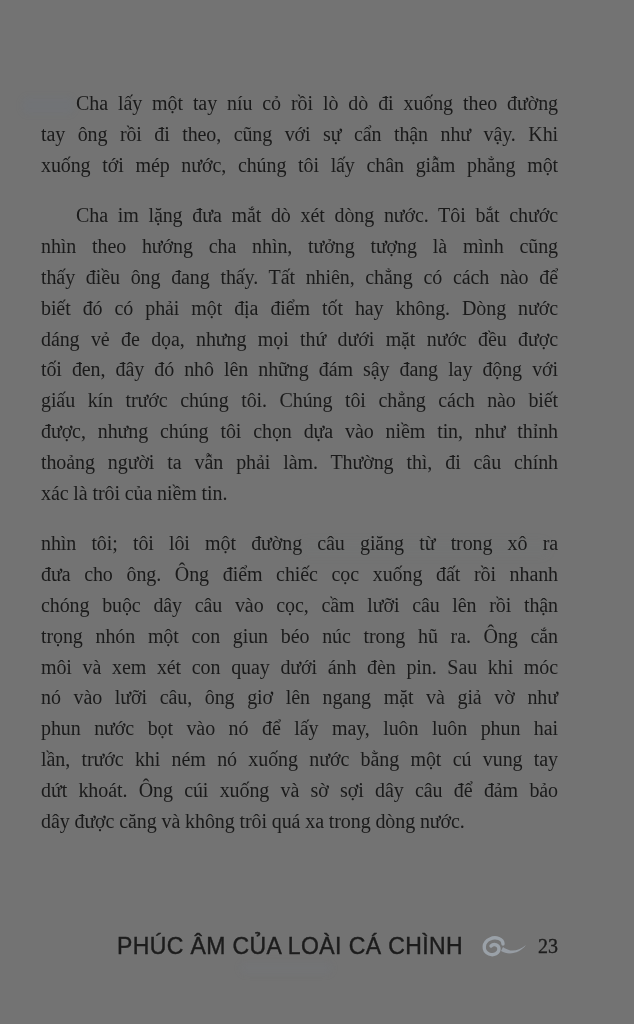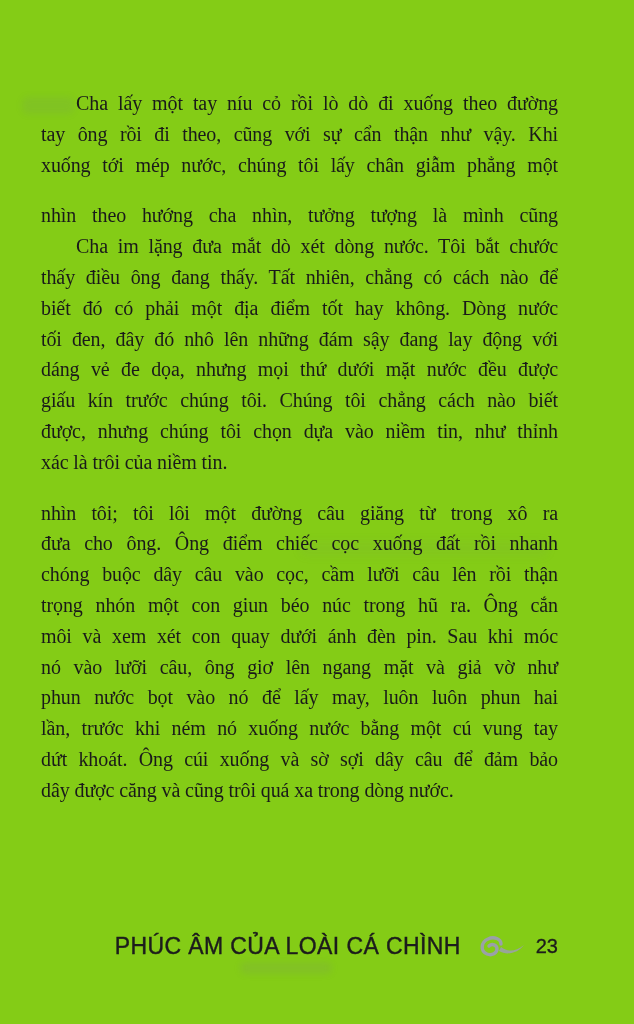--- a/index.html
+++ b/index.html
@@ -4,21 +4,21 @@
 <style>
   html, body {
     margin: 0;
     padding: 0;
     background: #ffffff;
   }
   .page {
     position: relative;
     width: 634px;
     height: 1024px;
-    background: #84cc16;
+    background: #737373;
     overflow: hidden;
     font-family: "Liberation Serif", serif;
     color: #1a1a1a;
   }
   .text-block {
     position: absolute;
     left: 41px;
     top: 88px;
     width: 517px;
     font-size: 20px;
@@ -51,20 +51,21 @@
     -webkit-text-stroke: 0.4px #1c1c1c;
     white-space: nowrap;
   }
   .ornament {
     margin: 3px 11px 0 14px;
     flex: 0 0 auto;
   }
   .page-num {
     font-size: 20px;
     color: #1c1c1c;
+    font-family: Liberation Serif, serif;
     -webkit-text-stroke: 0.3px #1c1c1c;
   }
 
   
   .ghost {
     position: absolute;
     border-radius: 6px;
     filter: blur(3px);
     pointer-events: none;
   }
@@ -85,43 +86,44 @@
 
     <p class="para">
       </p>
       <div class="line para-start">Cha lấy một tay níu cỏ rồi lò dò đi xuống theo đường</div>
       <div class="line">tay ông rồi đi theo, cũng với sự cẩn thận như vậy. Khi</div>
       <div class="line">xuống tới mép nước, chúng tôi lấy chân giẫm phẳng một</div>
     <p></p>
 
     <p class="para">
       </p>
+      <div class="line para-start">Cha im lặng đưa mắt dò xét dòng nước. Tôi bắt chước</div>
       <div class="line">nhìn theo hướng cha nhìn, tưởng tượng là mình cũng</div>
-      <div class="line para-start">Cha im lặng đưa mắt dò xét dòng nước. Tôi bắt chước</div>
       <div class="line">thấy điều ông đang thấy. Tất nhiên, chẳng có cách nào để</div>
       <div class="line">biết đó có phải một địa điểm tốt hay không. Dòng nước</div>
+      <div class="line">dáng vẻ đe dọa, nhưng mọi thứ dưới mặt nước đều được</div>
       <div class="line">tối đen, đây đó nhô lên những đám sậy đang lay động với</div>
-      <div class="line">dáng vẻ đe dọa, nhưng mọi thứ dưới mặt nước đều được</div>
       <div class="line">giấu kín trước chúng tôi. Chúng tôi chẳng cách nào biết</div>
       <div class="line">được, nhưng chúng tôi chọn dựa vào niềm tin, như thỉnh</div>
+      <div class="line">thoảng người ta vẫn phải làm. Thường thì, đi câu chính</div>
       <div class="line para-end">xác là trôi của niềm tin.</div>
     <p></p>
 
     <p class="para">
       </p>
       <div class="line">nhìn tôi; tôi lôi một đường câu giăng từ trong xô ra</div>
       <div class="line">đưa cho ông. Ông điểm chiếc cọc xuống đất rồi nhanh</div>
       <div class="line">chóng buộc dây câu vào cọc, cầm lưỡi câu lên rồi thận</div>
       <div class="line">trọng nhón một con giun béo núc trong hũ ra. Ông cắn</div>
       <div class="line">môi và xem xét con quay dưới ánh đèn pin. Sau khi móc</div>
       <div class="line">nó vào lưỡi câu, ông giơ lên ngang mặt và giả vờ như</div>
       <div class="line">phun nước bọt vào nó để lấy may, luôn luôn phun hai</div>
       <div class="line">lần, trước khi ném nó xuống nước bằng một cú vung tay</div>
       <div class="line">dứt khoát. Ông cúi xuống và sờ sợi dây câu để đảm bảo</div>
-      <div class="line para-end">dây được căng và cũng trôi quá xa trong dòng nước.</div>
+      <div class="line para-end">dây được căng và không trôi quá xa trong dòng nước.</div>
     <p></p>
 
   </div>
 
   <div class="footer">
     <span class="footer-title">PHÚC ÂM CỦA LOÀI CÁ CHÌNH</span>
     <span class="ornament">
       <svg width="50" height="24" viewBox="0 0 50 24" xmlns="http://www.w3.org/2000/svg">
         <path d="M26 10 c0 -5 -7 -8 -13 -5 c-7 3 -8 12 -1 15 c5 2 10 -1 10 -5 c0 -4 -5 -6 -8 -3" fill="none" stroke="#9aa1a8" stroke-width="3.4" stroke-linecap="round"></path>
         <path d="M26 13 c7 5 14 5 23 -2 c-6 8 -17 11 -25 6 z" fill="#9aa1a8" opacity="0.9"></path>

